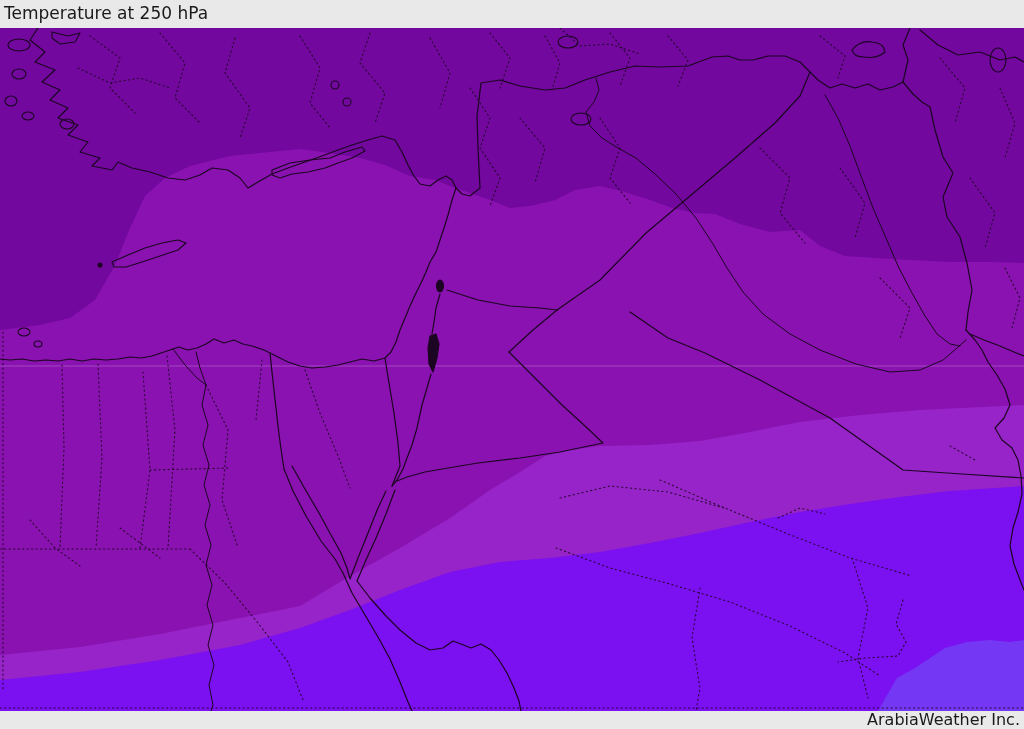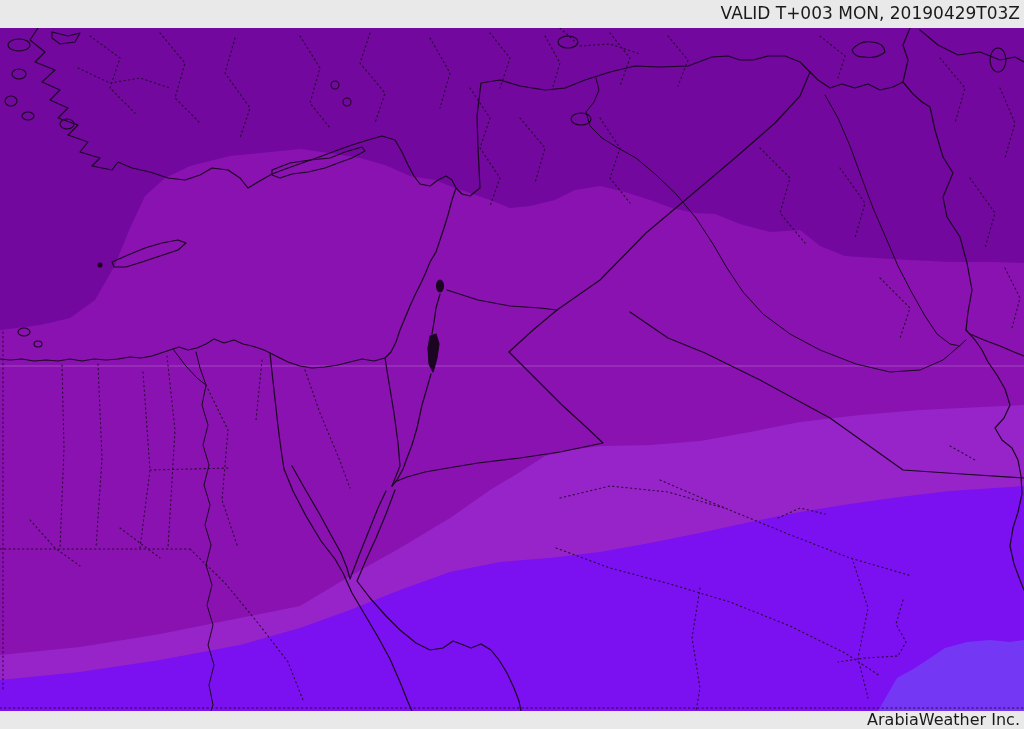--- a/index.html
+++ b/index.html
@@ -18,21 +18,21 @@
   .bottombar{top:711px;height:18px;font-size:16px;line-height:18px;}
   .mapwrap{position:absolute;left:0;top:28px;width:1024px;height:683px;}
   svg{display:block;}
 </style>
 </head>
 <body>
 
 <div class="screen">
 
   <div class="bar topbar">
-    <span class="right">VALID T+003 MON, 20190429T03Z</span>
+    <span class="left">Temperature at 250 hPa</span>
   </div>
 
   <div class="mapwrap">
     <svg width="1024" height="683" viewBox="0 0 1024 683">
 
       <rect x="0" y="0" width="1024" height="683" fill="#8A12B0"></rect>
 
       <path d="M0,0 H1024 V235 L990,234 950,234 910,232 875,230 845,228 820,218 800,202 770,204 740,196 715,186 695,185 672,180 650,172 625,164 600,158 575,162 555,172 530,178 510,180 490,172 470,165 455,160 435,152 410,148 385,137 360,130 330,125 300,121 270,124 230,128 190,138 165,150 145,168 130,200 115,237 95,272 70,290 40,297 0,302 Z" fill="#72089E"></path>
 
       <path d="M0,627 L80,619 160,606 240,590 300,578 350,548 400,520 450,490 490,462 520,444 545,428 570,422 600,418 650,417 700,413 750,404 800,394 860,387 920,382 1024,377 L1024,683 L0,683 Z" fill="#9724C8"></path>

